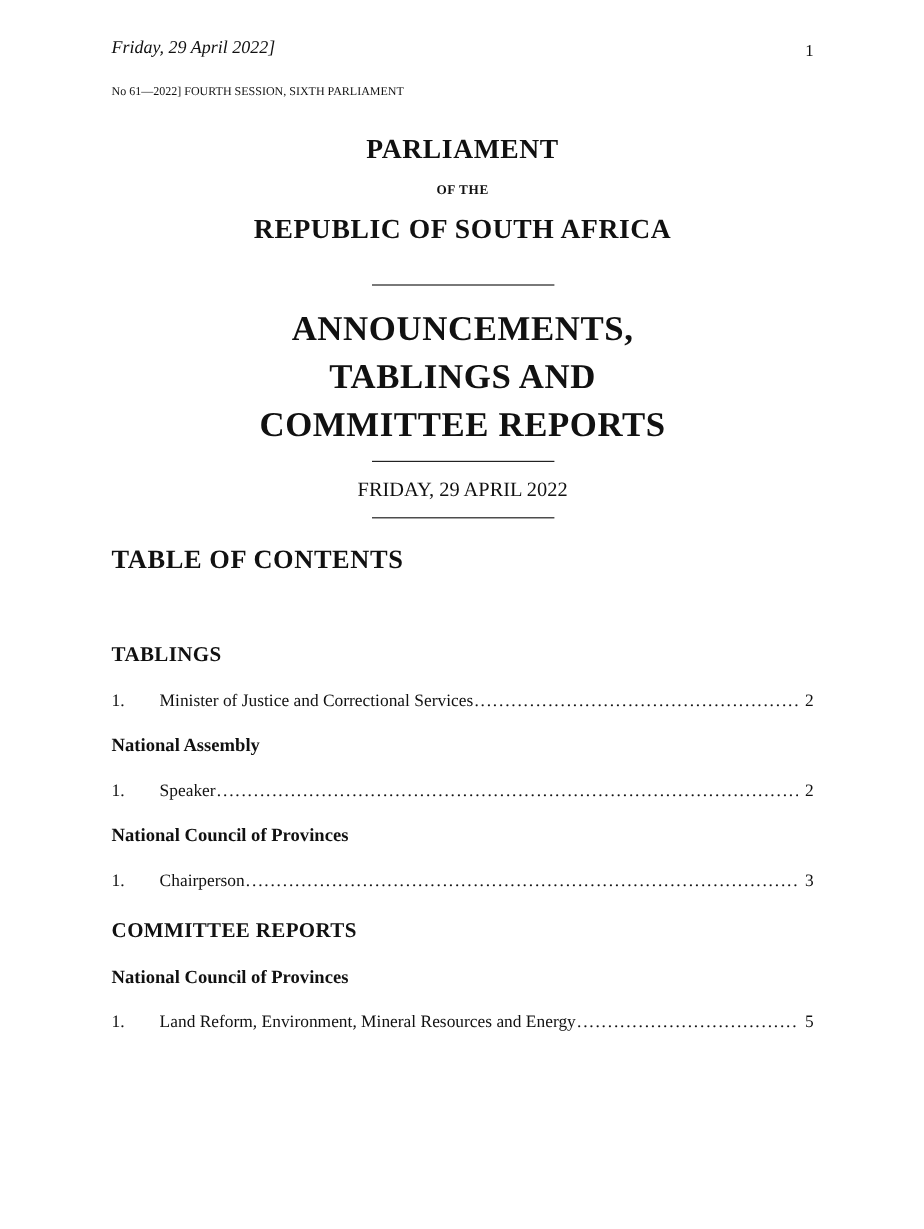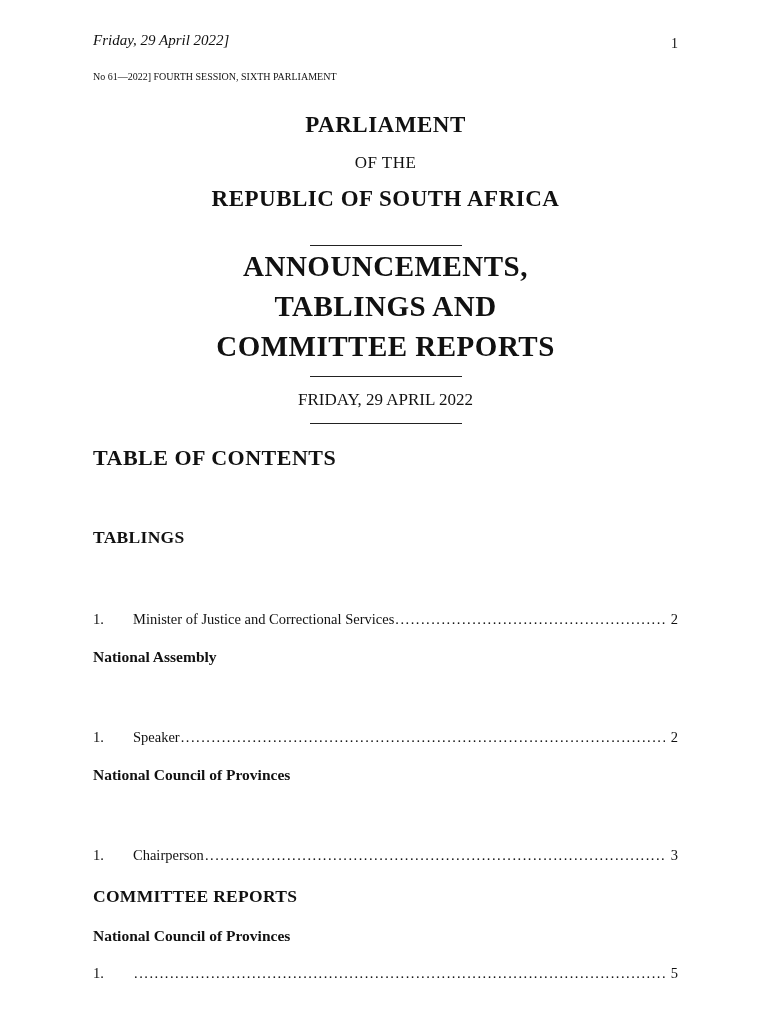--- a/index.html
+++ b/index.html
@@ -33,41 +33,41 @@
   }
   .masthead { text-align: center; }
   .masthead-line1 {
     margin-top: 30px;
     font-size: 23px;
     font-weight: bold;
     letter-spacing: 0.5px;
   }
   .masthead-line2 {
     margin-top: 15px;
-    font-size: 17px;
-    font-weight: normal;
+    font-size: 11px;
+    font-weight: bold;
     letter-spacing: 0.5px;
   }
   .masthead-line3 {
     margin-top: 13px;
     font-size: 23px;
     font-weight: bold;
     letter-spacing: 0.5px;
   }
   .rule {
     width: 152px;
     margin: 0 auto;
     border: none;
     border-top: 1px solid #222222;
   }
   .rule-1 { margin-top: 33px; }
   .rule-2 { margin-top: 10px; }
   .rule-3 { margin-top: 13px; }
   .doc-title {
-    margin-top: 0;
+    margin-top: 16px;
     text-align: center;
     font-size: 29px;
     font-weight: bold;
     line-height: 40px;
     letter-spacing: 0.5px;
   }
   .date-line {
     margin-top: 13px;
     text-align: center;
     font-size: 17px;
@@ -91,21 +91,21 @@
     font-size: 15.5px;
     font-weight: bold;
   }
   .toc-row {
     margin-top: 20px;
     display: flex;
     align-items: baseline;
     font-size: 14.5px;
   }
   .toc-num { flex: 0 0 40px; }
-  .toc-label { white-space: nowrap; margin-top: 43px; }
+  .toc-label { white-space: nowrap; }
   .toc-dots {
     flex: 1 1 auto;
     overflow: hidden;
     white-space: nowrap;
     margin: 0 3px 0 1px;
   }
   .toc-dots::after {
     content: "..................................................................................................................................................................";
     letter-spacing: 1.5px;
   }
@@ -170,17 +170,18 @@
     <span class="toc-label">Chairperson</span>
     <span class="toc-dots"></span>
     <span class="toc-page">3</span>
   </div>
 
   <div class="part-heading second">COMMITTEE REPORTS</div>
 
   <div class="group-heading">National Council of Provinces</div>
   <div class="toc-row">
     <span class="toc-num">1.</span>
+    <span class="toc-label">Land Reform, Environment, Mineral Resources and Energy</span>
     <span class="toc-dots"></span>
     <span class="toc-page">5</span>
   </div>
 
 </div>
 
 </body></html>

